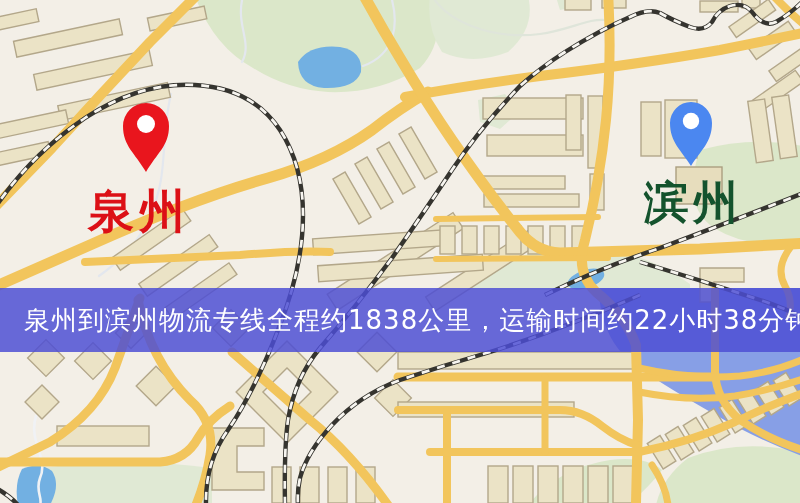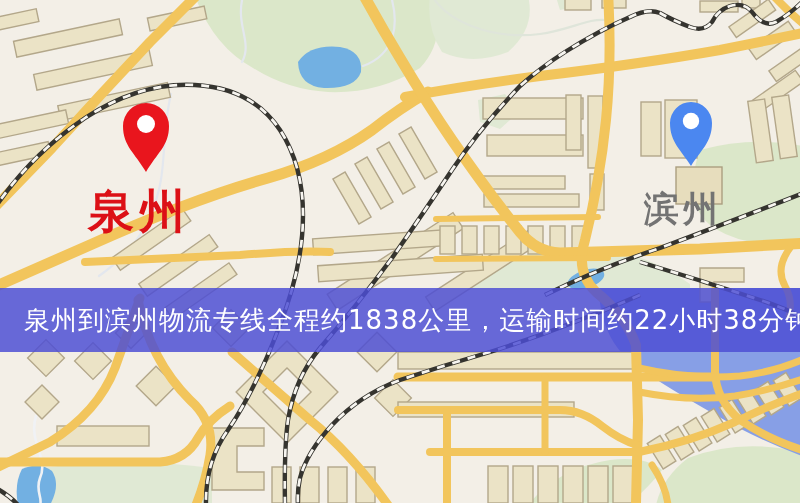--- a/index.html
+++ b/index.html
@@ -11,21 +11,21 @@
   .park2{fill:#e0e9d4;stroke:none;}
   .water{fill:#72b0e2;stroke:none;}
   .water2{fill:#879fe6;stroke:none;}
   .stream{fill:none;stroke:#e3e7ee;stroke-width:2.2;stroke-linecap:round;}
   .road{fill:none;stroke:#f2c55c;stroke-linecap:round;stroke-linejoin:round;}
   .rail-b{fill:none;stroke:#35342f;stroke-width:4.4;stroke-linecap:butt;}
   .rail-w{fill:none;stroke:#f7f5f0;stroke-width:2.7;stroke-dasharray:8 8;stroke-linecap:butt;}
   .pin-hole{fill:#ffffff;}
   .marker-label{position:absolute;font-family:"DejaVu Serif","Liberation Serif",serif;font-weight:bold;line-height:1;white-space:nowrap;}
   #label-origin{left:88px;top:175px;font-size:46px;letter-spacing:5px;color:#dc1016;margin-top:13px;}
-  #label-dest{left:644px;top:180px;font-size:35px;letter-spacing:4px;color:#737373;margin-top:11px;}
+  #label-dest{left:644px;top:180px;font-size:45px;letter-spacing:4px;color:#14532d;}
   #route-banner{position:absolute;left:0;top:288px;width:800px;height:64px;
     background:rgba(76,78,212,0.84);display:flex;align-items:center;box-sizing:border-box;padding:0 10px 0 24px;}
   #route-banner span{color:#ffffff;font-size:26px;letter-spacing:1px;white-space:nowrap;}
 </style>
 </head>
 <body>
 
 <div id="stage">
   <svg id="map-svg" viewBox="0 0 800 503" aria-hidden="true">
 

